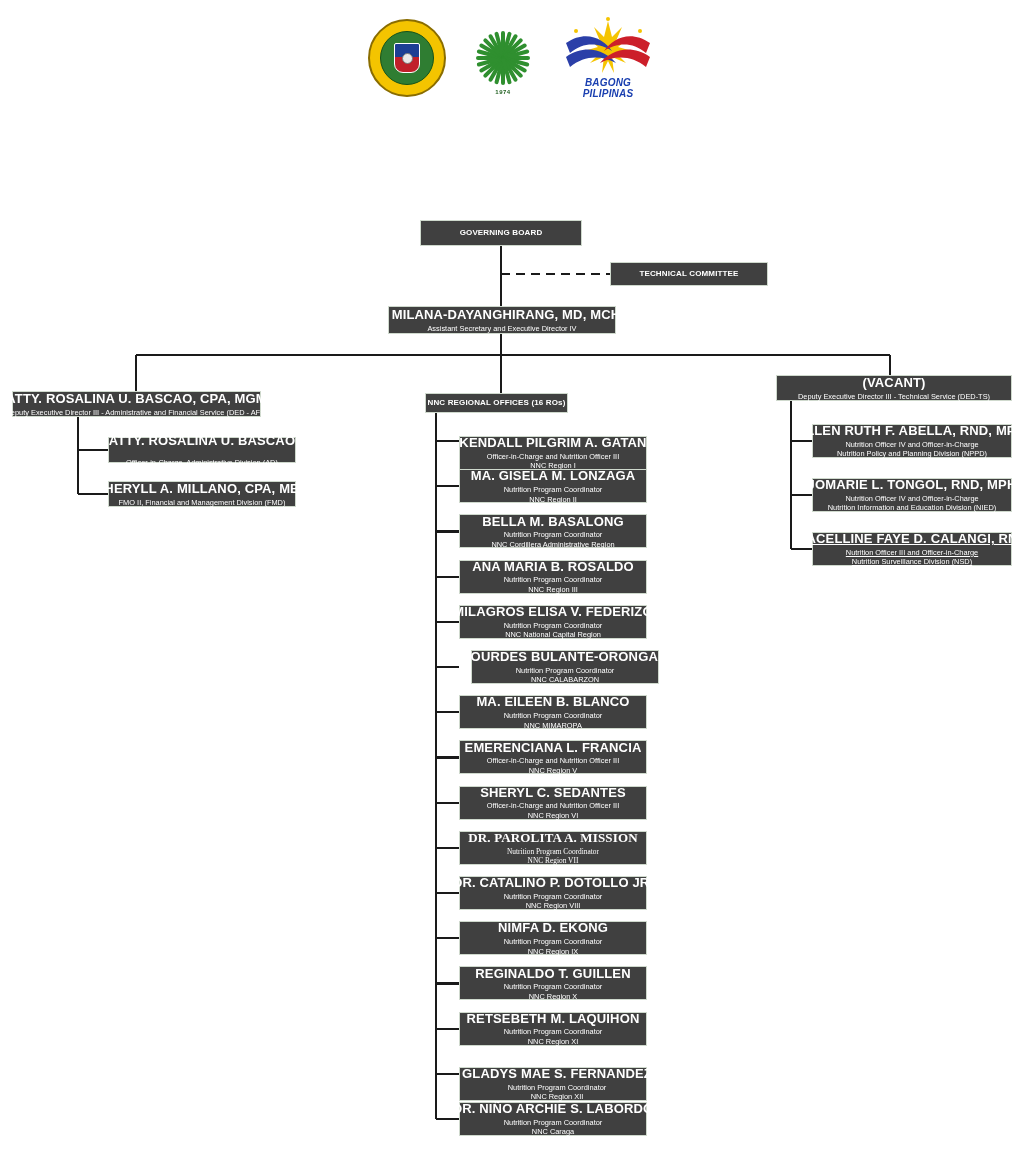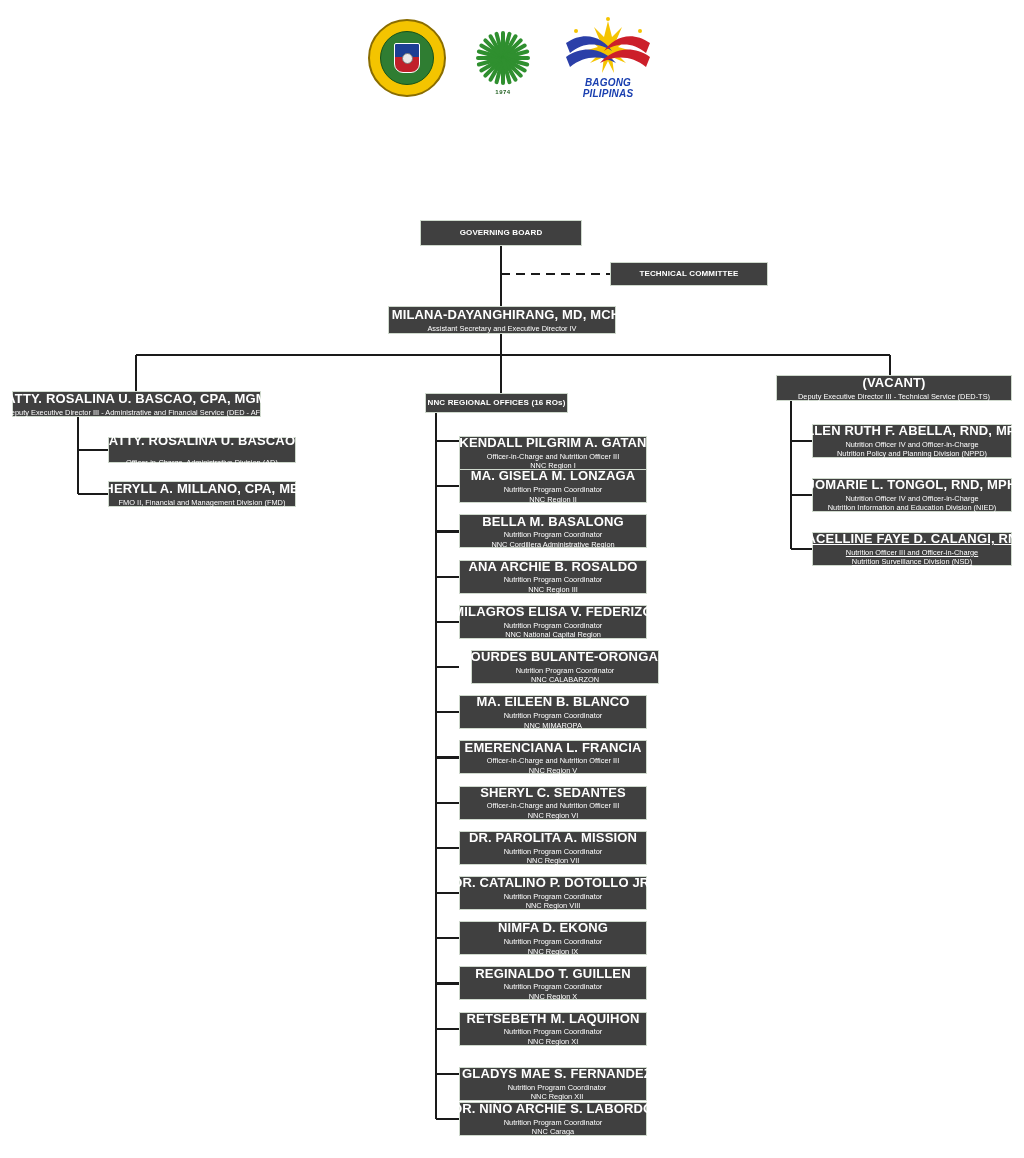--- a/index.html
+++ b/index.html
@@ -361,21 +361,21 @@
         <div class="nm">MA. GISELA M. LONZAGA</div>
         <div class="ttl">Nutrition Program Coordinator</div>
         <div class="ttl">NNC Region II</div>
       </div>
       <div class="node ro-node" style="top: 514.4px;">
         <div class="nm">BELLA M. BASALONG</div>
         <div class="ttl">Nutrition Program Coordinator</div>
         <div class="ttl">NNC Cordillera Administrative Region</div>
       </div>
       <div class="node ro-node" style="top: 559.6px;">
-        <div class="nm">ANA ARCHIE B. ROSALDO</div>
+        <div class="nm">ANA MARIA B. ROSALDO</div>
         <div class="ttl">Nutrition Program Coordinator</div>
         <div class="ttl">NNC Region III</div>
       </div>
       <div class="node ro-node" style="top: 604.8px;">
         <div class="nm">MILAGROS ELISA V. FEDERIZO</div>
         <div class="ttl">Nutrition Program Coordinator</div>
         <div class="ttl">NNC National Capital Region</div>
       </div>
       <div class="node ro-node" style="top: 650px; margin-left: 12px;">
         <div class="nm">LOURDES BULANTE-ORONGAN</div>
@@ -390,21 +390,21 @@
       <div class="node ro-node" style="top: 740.4px;">
         <div class="nm">EMERENCIANA L. FRANCIA</div>
         <div class="ttl">Officer-in-Charge and Nutrition Officer III</div>
         <div class="ttl">NNC Region V</div>
       </div>
       <div class="node ro-node" style="top: 785.6px;">
         <div class="nm">SHERYL C. SEDANTES</div>
         <div class="ttl">Officer-in-Charge and Nutrition Officer III</div>
         <div class="ttl">NNC Region VI</div>
       </div>
-      <div class="node ro-node" style="top: 830.8px;">
+      <div class="node ro-node" style="top: 830.8px; font-family: Liberation Serif, serif;">
         <div class="nm">DR. PAROLITA A. MISSION</div>
         <div class="ttl">Nutrition Program Coordinator</div>
         <div class="ttl">NNC Region VII</div>
       </div>
       <div class="node ro-node" style="top: 876px;">
         <div class="nm">DR. CATALINO P. DOTOLLO JR.</div>
         <div class="ttl">Nutrition Program Coordinator</div>
         <div class="ttl">NNC Region VIII</div>
       </div>
       <div class="node ro-node" style="top: 921.2px;">

